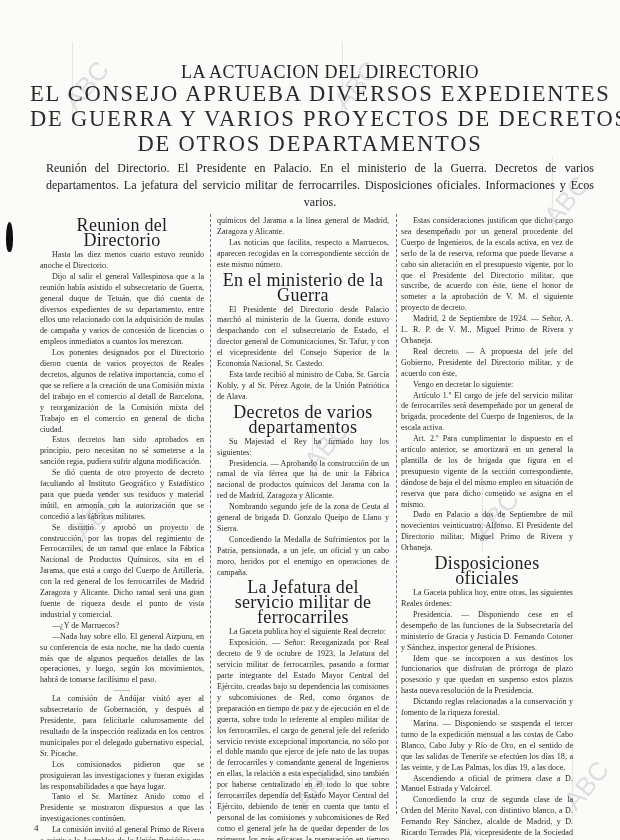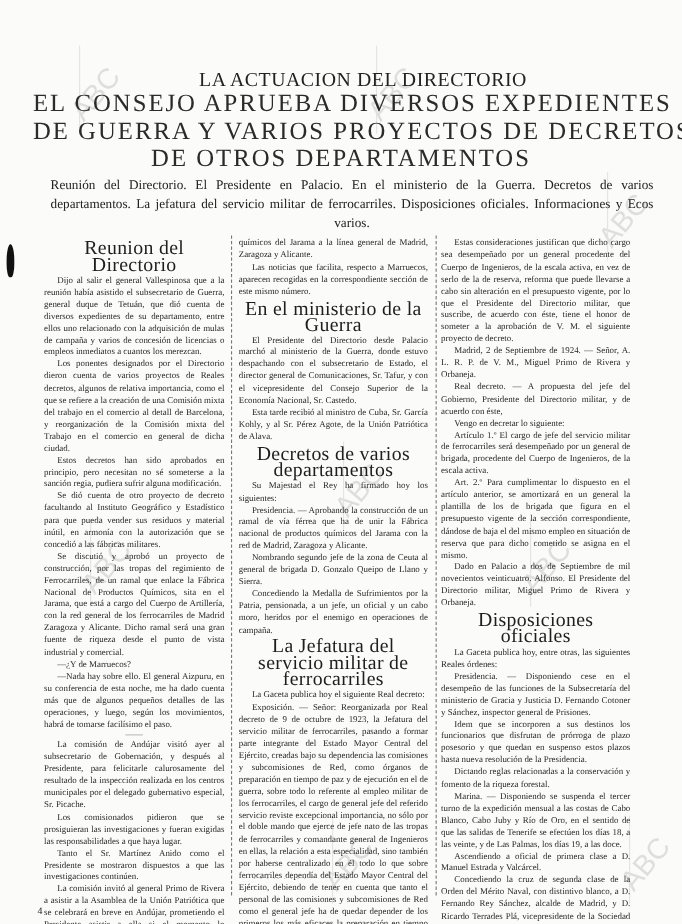--- a/index.html
+++ b/index.html
@@ -85,20 +85,21 @@
   <div class="headline h2">DE GUERRA Y VARIOS PROYECTOS DE DECRETOS</div>
   <div class="headline h3">DE OTROS DEPARTAMENTOS</div>
 
   <div class="summary">Reunión del Directorio. El Presidente en Palacio. En el ministerio de la Guerra. Decretos de varios departamentos. La jefatura del servicio militar de ferrocarriles. Disposiciones oficiales. Informaciones y Ecos varios.</div>
 
   <div class="rule rule-1"></div>
   <div class="rule rule-2"></div>
 
   <div class="col col-1">
     <div class="sec-title">Reunion del Directorio</div>
+    <p>Hasta las diez menos cuarto estuvo reunido anoche el Directorio.</p>
     <p>Dijo al salir el general Vallespinosa que a la reunión había asistido el subsecretario de Guerra, general duque de Tetuán, que dió cuenta de diversos expedientes de su departamento, entre ellos uno relacionado con la adquisición de mulas de campaña y varios de concesión de licencias o empleos inmediatos a cuantos los merezcan.</p>
     <p>Los ponentes designados por el Directorio dieron cuenta de varios proyectos de Reales decretos, algunos de relativa importancia, como el que se refiere a la creación de una Comisión mixta del trabajo en el comercio al detall de Barcelona, y reorganización de la Comisión mixta del Trabajo en el comercio en general de dicha ciudad.</p>
     <p>Estos decretos han sido aprobados en principio, pero necesitan no sé someterse a la sanción regia, pudiera sufrir alguna modificación.</p>
     <p>Se dió cuenta de otro proyecto de decreto facultando al Instituto Geográfico y Estadístico para que pueda vender sus residuos y material inútil, en armonía con la autorización que se concedió a las fábricas militares.</p>
     <p>Se discutió y aprobó un proyecto de construcción, por las tropas del regimiento de Ferrocarriles, de un ramal que enlace la Fábrica Nacional de Productos Químicos, sita en el Jarama, que está a cargo del Cuerpo de Artillería, con la red general de los ferrocarriles de Madrid Zaragoza y Alicante. Dicho ramal será una gran fuente de riqueza desde el punto de vista industrial y comercial.</p>
     <p>—¿Y de Marruecos?</p>
     <p>—Nada hay sobre ello. El general Aizpuru, en su conferencia de esta noche, me ha dado cuenta más que de algunos pequeños detalles de las operaciones, y luego, según los movimientos, habrá de tomarse facilísimo el paso.</p>
     <div class="sep">——</div>
     <p>La comisión de Andújar visitó ayer al subsecretario de Gobernación, y después al Presidente, para felicitarle calurosamente del resultado de la inspección realizada en los centros municipales por el delegado gubernativo especial, Sr. Picache.</p>
     <p>Los comisionados pidieron que se prosiguieran las investigaciones y fueran exigidas las responsabilidades a que haya lugar.</p>

